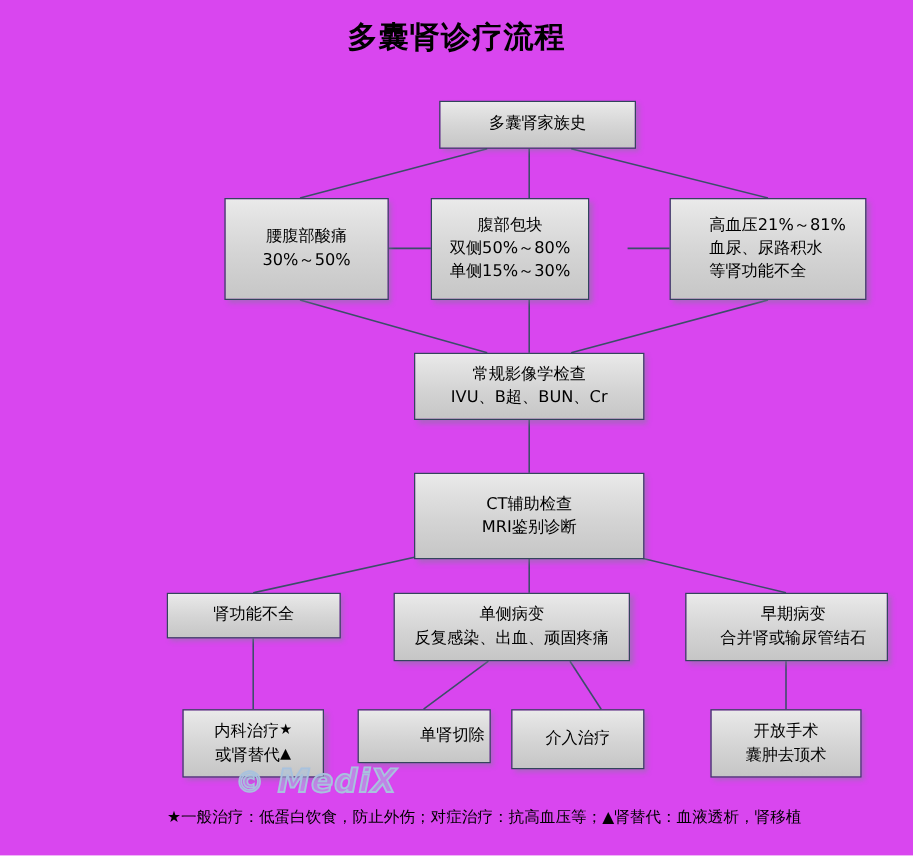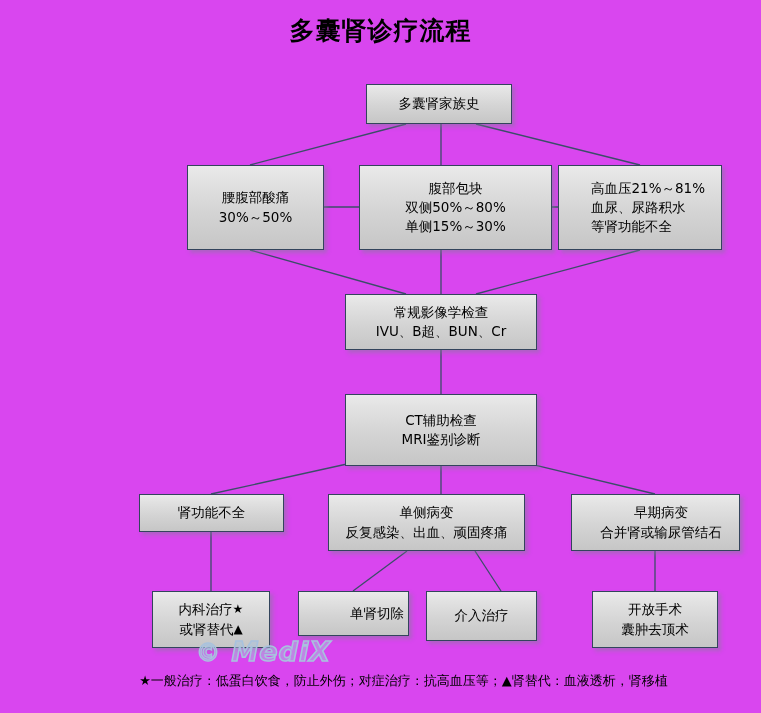--- a/index.html
+++ b/index.html
@@ -118,30 +118,30 @@
 
       <line x1="211" y1="532" x2="211" y2="591"></line>
 
       <line x1="407" y1="551" x2="353" y2="591"></line>
       <line x1="475" y1="551" x2="501" y2="591"></line>
 
       <line x1="655" y1="551" x2="655" y2="591"></line>
     </g>
   </svg>
 
-  <div class="node" style="left:366px; top:84px; width:146px; height:40px;">
+  <div class="node" style="left:366px; top:84px; width:164px; height:40px;">
     <span class="ln">多囊肾家族史</span>
   </div>
 
   <div class="node" style="left:187px; top:165px; width:137px; height:85px;">
     <span class="ln">腰腹部酸痛</span>
     <span class="ln">30%～50%</span>
   </div>
 
-  <div class="node" style="left:359px; top:165px; width:193px; height:85px;">
+  <div class="node" style="left:359px; top:165px; width:132px; height:85px;">
     <span class="ln">腹部包块</span>
     <span class="ln">双侧50%～80%</span>
     <span class="ln">单侧15%～30%</span>
   </div>
 
   <div class="node" style="left:558px; top:165px; width:164px; height:85px; align-items:flex-start; padding-left:32px;">
     <span class="ln">高血压21%～81%</span>
     <span class="ln">血尿、尿路积水</span>
     <span class="ln">等肾功能不全</span>
   </div>

